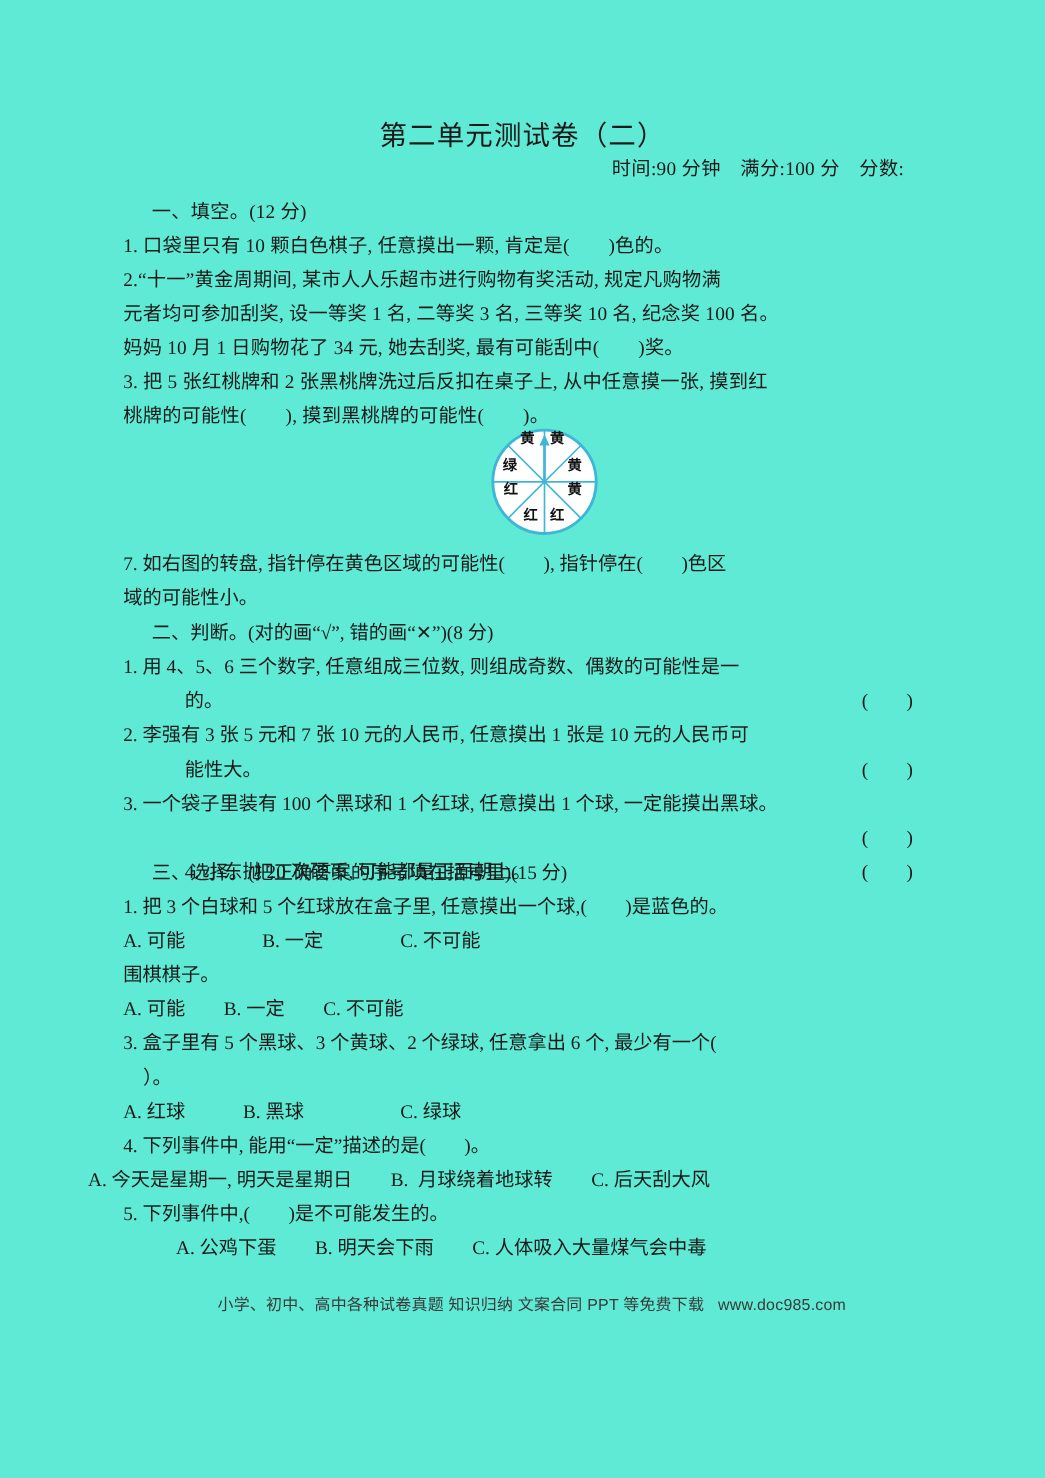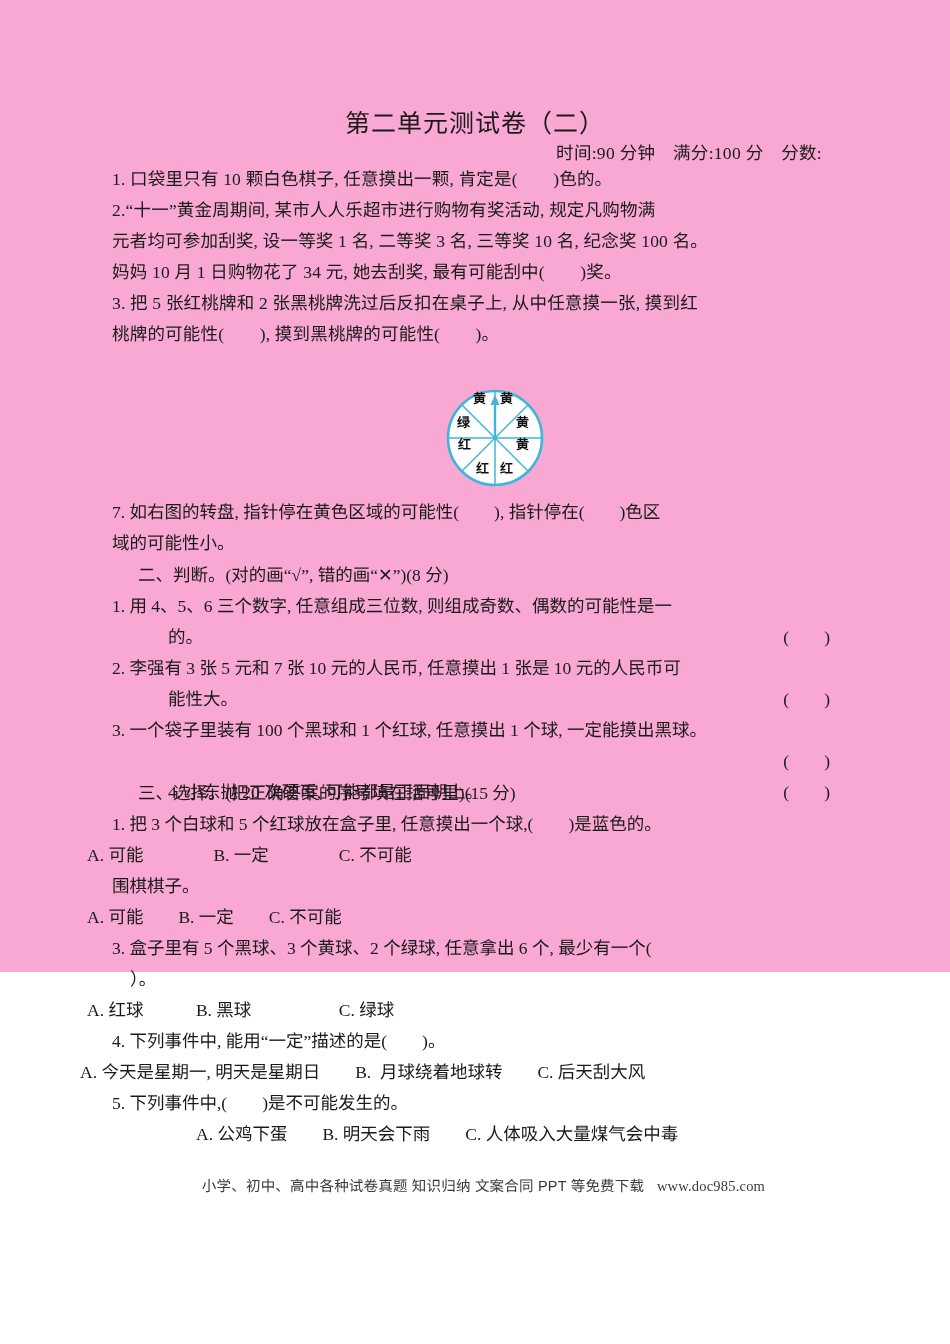--- a/index.html
+++ b/index.html
@@ -13,22 +13,22 @@
     height: 1344px;
     position: relative;
     font-family: "Liberation Serif", "DejaVu Serif", serif;
     color: #1a1a1a;
     overflow: hidden;
   }
   .page {
     position: absolute;
     left: 0; top: 0;
     width: 950px;
-    height: 972px;
-    background: #f9a8d4;
+    height: 1344px;
+    background: #5eead4;
     box-sizing: border-box;
     padding: 0;
   }
 
   
   .doc-title {
     text-align: center;
     font-size: 25px;
     letter-spacing: 1px;
     margin: 0;
@@ -61,21 +61,21 @@
     padding-left: 112px;
     padding-right: 120px;
     font-size: 17.5px;
     line-height: 31px;
   }
   
   .hang {
     position: relative;
   }
   .opts {
-    padding-left: 87px;
+    padding-left: 112px;
     padding-right: 120px;
     font-size: 17.5px;
     line-height: 31px;
     white-space: pre;
   }
   .paren-line {
     padding-left: 168px;
     padding-right: 120px;
     font-size: 17.5px;
     line-height: 31px;
@@ -131,34 +131,35 @@
     top: 1158px;
     width: 950px;
     text-align: center;
     font-size: 14.5px;
     color: #3a3a3a;
     letter-spacing: 0.2px;
     white-space: pre;
     font-family: "Liberation Sans", "DejaVu Sans", sans-serif;
   }
   .footer .url {
-    font-family: Liberation Serif, serif;
+    font-family: Liberation Sans, sans-serif;
   }
 </style>
 </head>
 <body>
 
 <div class="page">
 
   <h1 class="doc-title">第二单元测试卷（二）</h1>
 
   <div class="meta-line">时间:90 分钟　满分:100 分　分数:</div>
 
   <div class="section">
 
+    <div class="sec-head">一、填空。(12 分)</div>
 
     <div class="q-flow">1. 口袋里只有 10 颗白色棋子, 任意摸出一颗, 肯定是(　　)色的。</div>
 
     <div class="q-flow">2.“十一”黄金周期间, 某市人人乐超市进行购物有奖活动, 规定凡购物满</div>
     <div class="q-flow hang">
       
       <span>元者均可参加刮奖, 设一等奖 1 名, 二等奖 3 名, 三等奖 10 名, 纪念奖 100 名。</span>
     </div>
     <div class="q-flow">妈妈 10 月 1 日购物花了 34 元, 她去刮奖, 最有可能刮中(　　)奖。</div>
 
@@ -233,20 +234,20 @@
     <div class="opts">A. 可能　　B. 一定　　C. 不可能</div>
 
     <div class="q-flow">3. 盒子里有 5 个黑球、3 个黄球、2 个绿球, 任意拿出 6 个, 最少有一个(</div>
     <div style="padding-left:130px; font-size:17.5px; line-height:31px; white-space:pre;">）。</div>
     <div class="opts">A. 红球　　　B. 黑球　　　　　C. 绿球</div>
 
     <div class="q-flow">4. 下列事件中, 能用“一定”描述的是(　　)。</div>
     <div class="opts" style="padding-left:80px;">A. 今天是星期一, 明天是星期日　　B.  月球绕着地球转　　C. 后天刮大风</div>
 
     <div class="q-flow">5. 下列事件中,(　　)是不可能发生的。</div>
-    <div class="opts" style="padding-left:160px;margin-left:36px;">A. 公鸡下蛋　　B. 明天会下雨　　C. 人体吸入大量煤气会中毒</div>
+    <div class="opts" style="padding-left:160px;">A. 公鸡下蛋　　B. 明天会下雨　　C. 人体吸入大量煤气会中毒</div>
   </div>
 
   <div class="footer">
     <span>小学、初中、高中各种试卷真题 知识归纳 文案合同 PPT 等免费下载</span><span>   </span><span class="url">www.doc985.com</span>
   </div>
 
 </div>
 
 </body></html>

